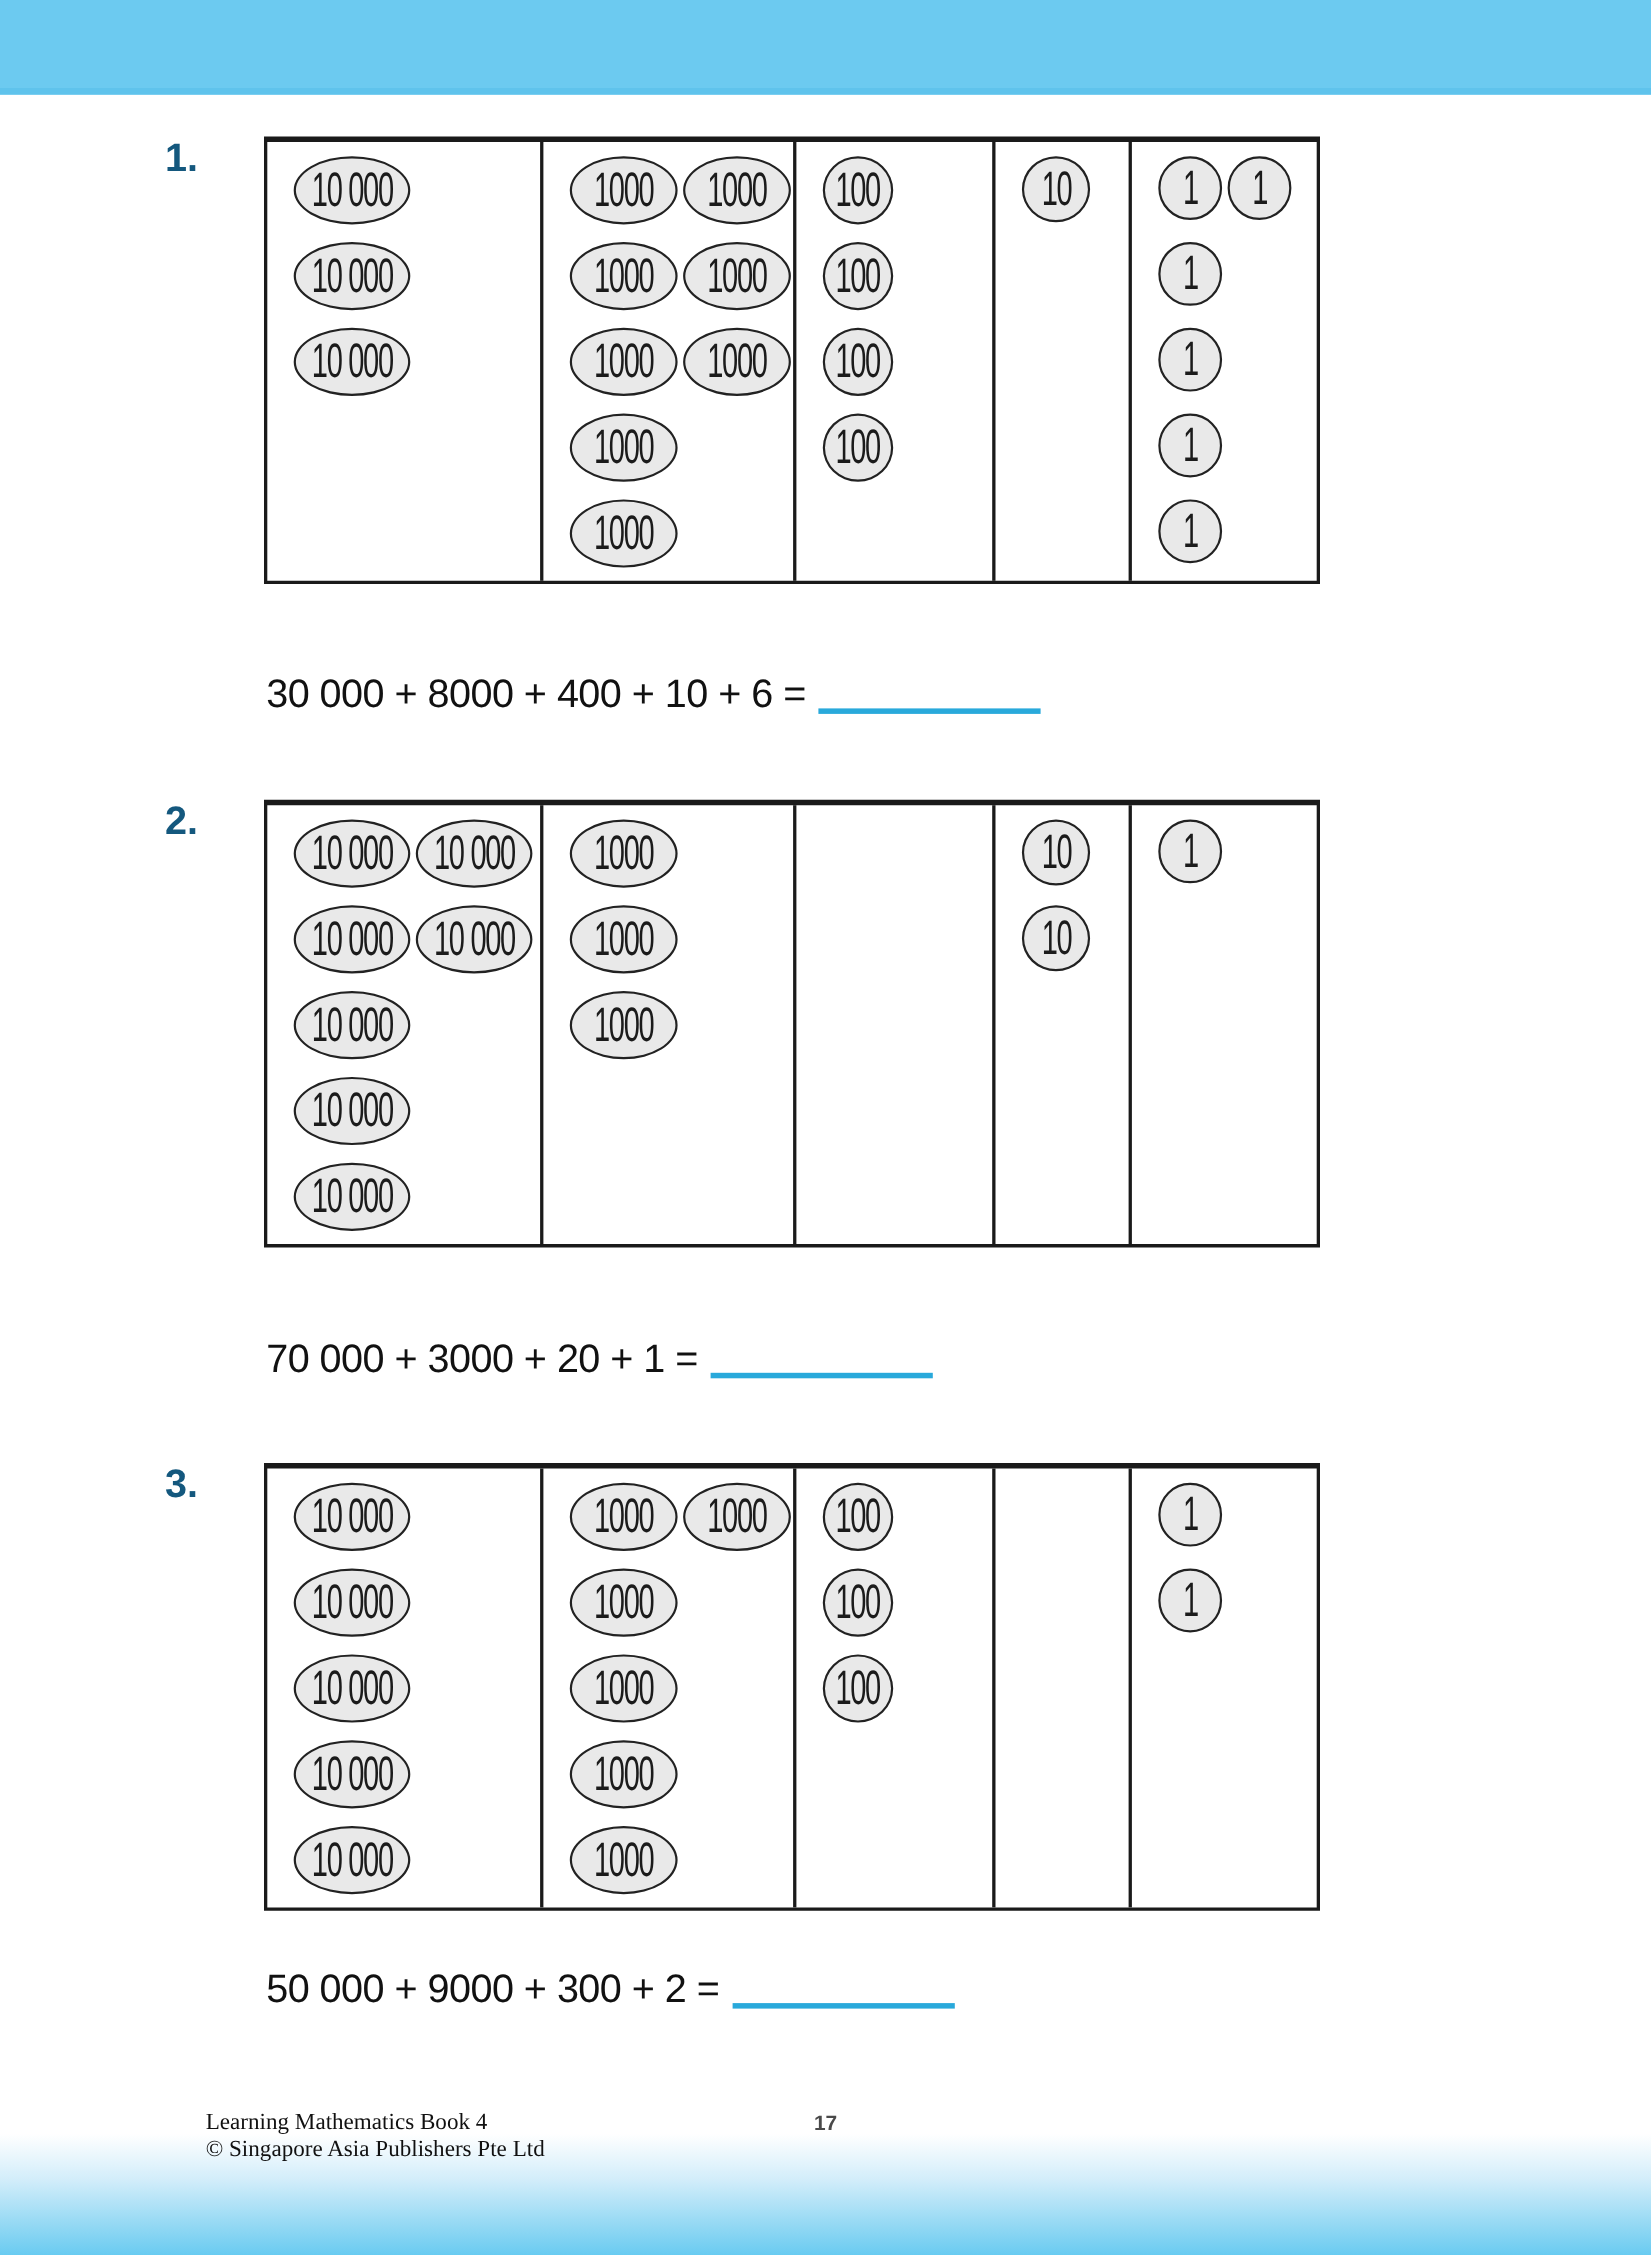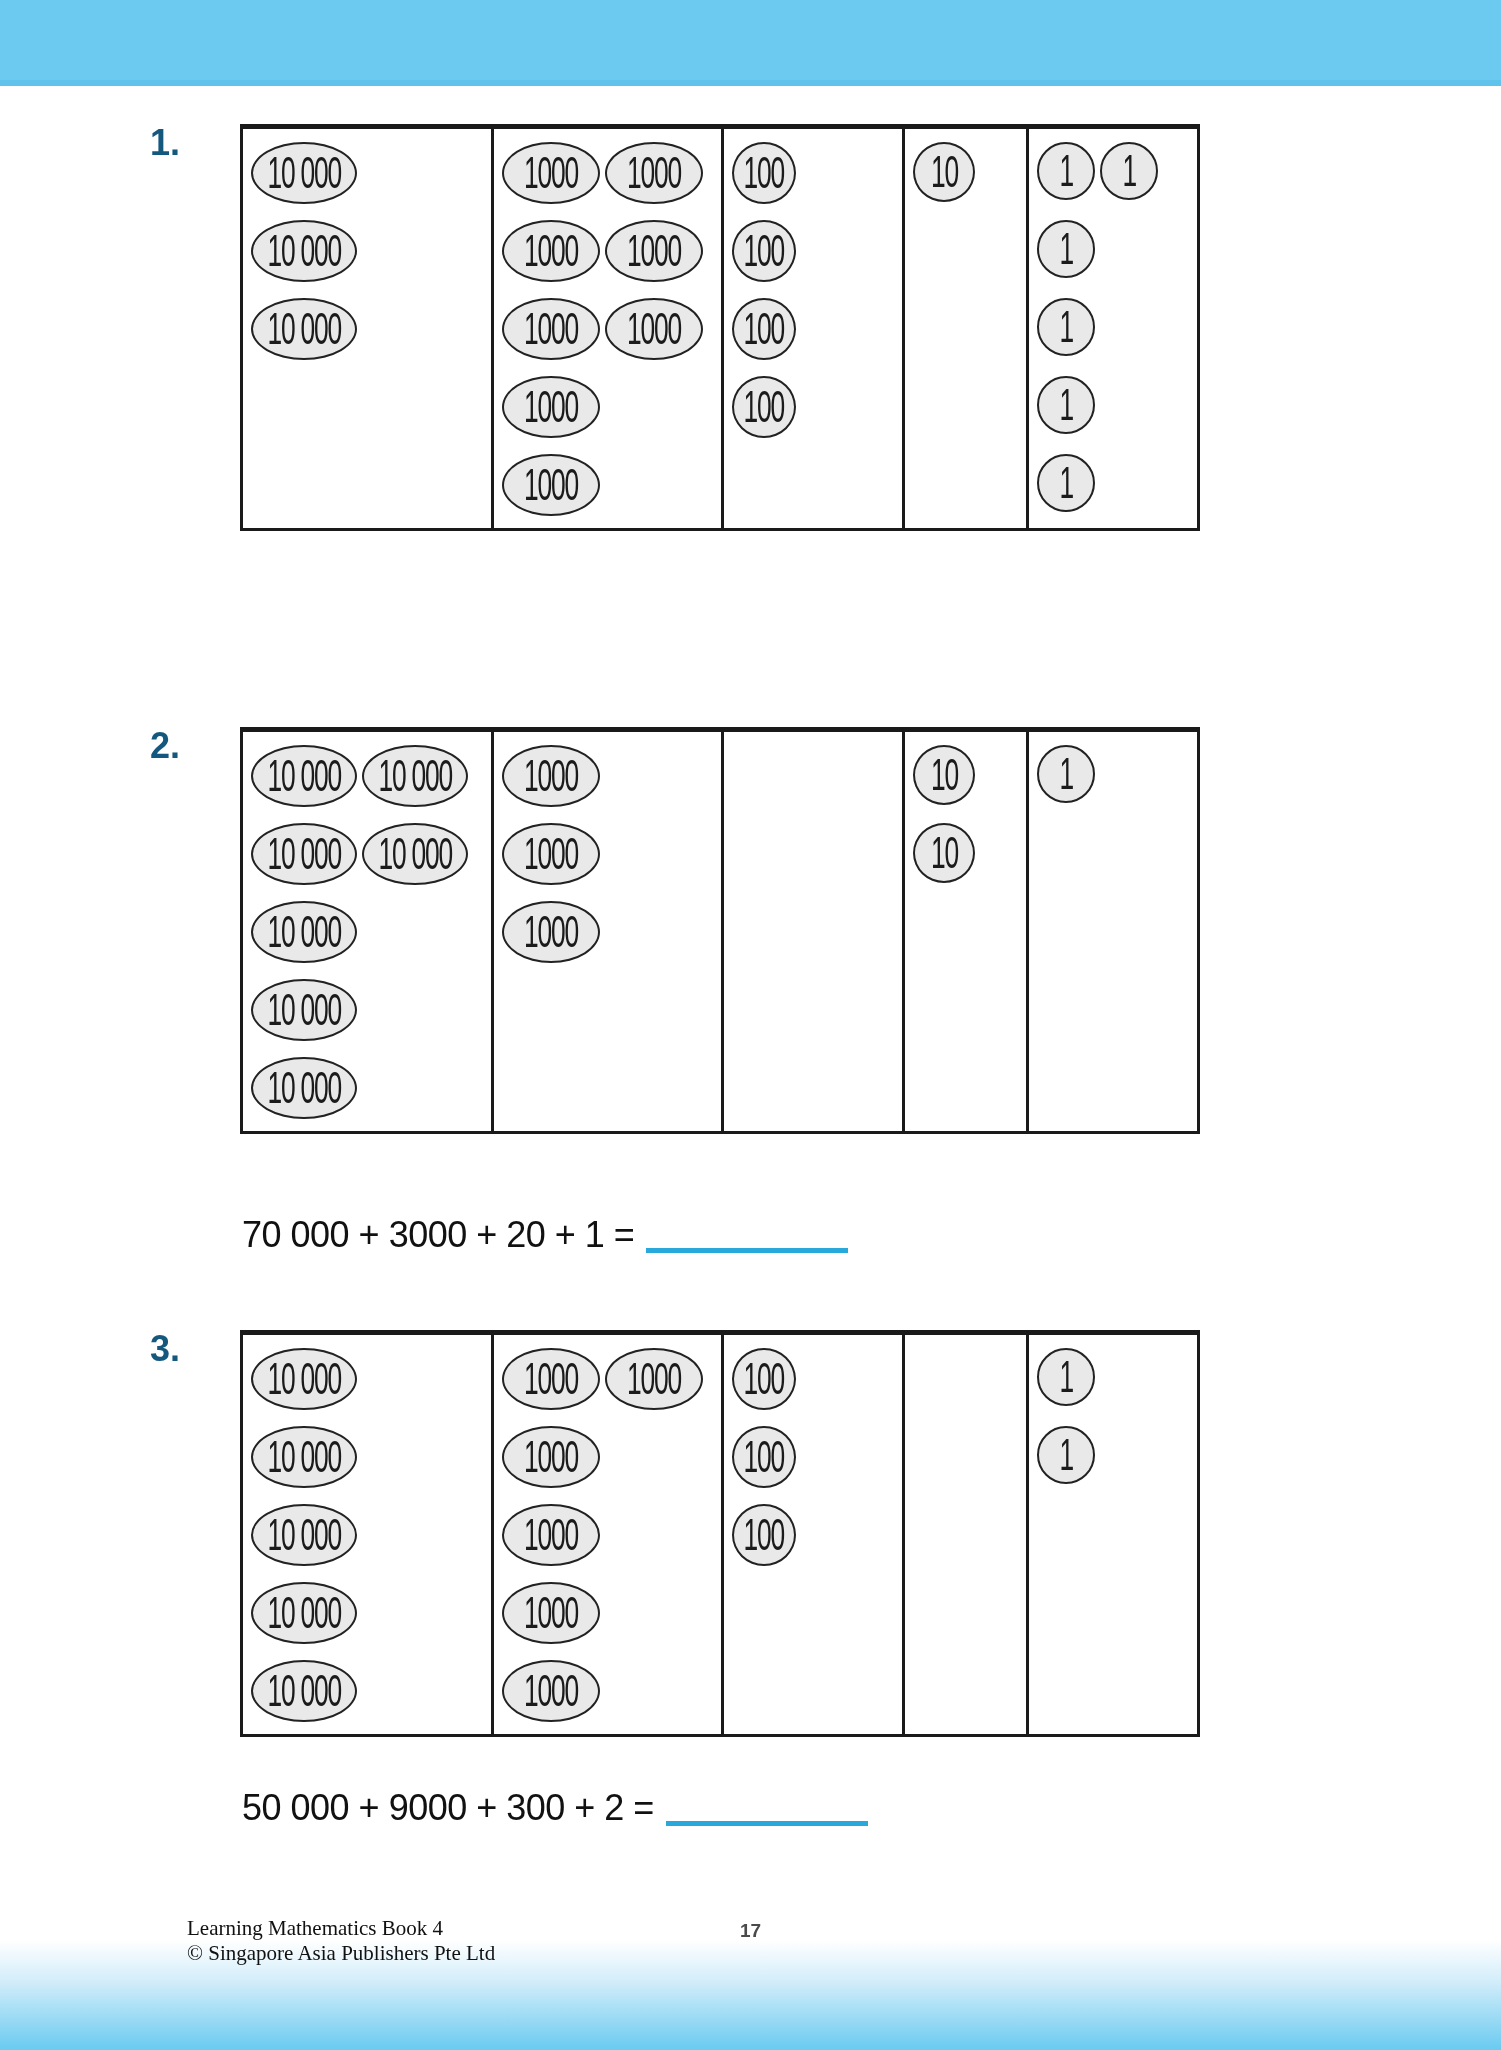--- a/index.html
+++ b/index.html
@@ -23,21 +23,21 @@
     font-size:36px;font-weight:bold;z-index:2;
   }
   
   .pv-table{
     position:absolute;left:240px;width:960px;height:407px;
     display:flex;box-sizing:border-box;background:#fff;
     border:3px solid #1a1a1a;border-top-width:5px;z-index:1;
   }
   .pv-col{
     box-sizing:border-box;border-left:3px solid #1a1a1a;
-    padding:13px 0 0 8px;
+    padding:13px 0 0 24px;
   }
   .pv-col:first-child{border-left:none;}
   .col-0{width:248px;}
   .col-1{width:230px;}
   .col-2{width:181px;}
   .col-3{width:124px;}
   .col-4{width:134px;}
   .pv-row{height:78px;display:flex;gap:5px;align-items:flex-start;}
   .disc{
     background:#E9E9E9;border:2px solid #222;border-radius:50%;
@@ -198,20 +198,21 @@
             <span>1</span>
           </div>
         </div>
         <div class="pv-row">
           <div class="disc disc-1">
             <span>1</span>
           </div>
         </div>
       </div>
     </div>
+  <div class="equation" id="eq-1"><span>30 000 + 8000 + 400 + 10 + 6 =</span><span class="blank"></span></div>
 
   <div class="qlabel" id="label-2">2.</div>
   <div class="pv-table" id="table-2">
       <div class="pv-col col-0">
         <div class="pv-row">
           <div class="disc disc-10000">
             <span>10 000</span>
           </div>
           <div class="disc disc-10000">
             <span>10 000</span>

